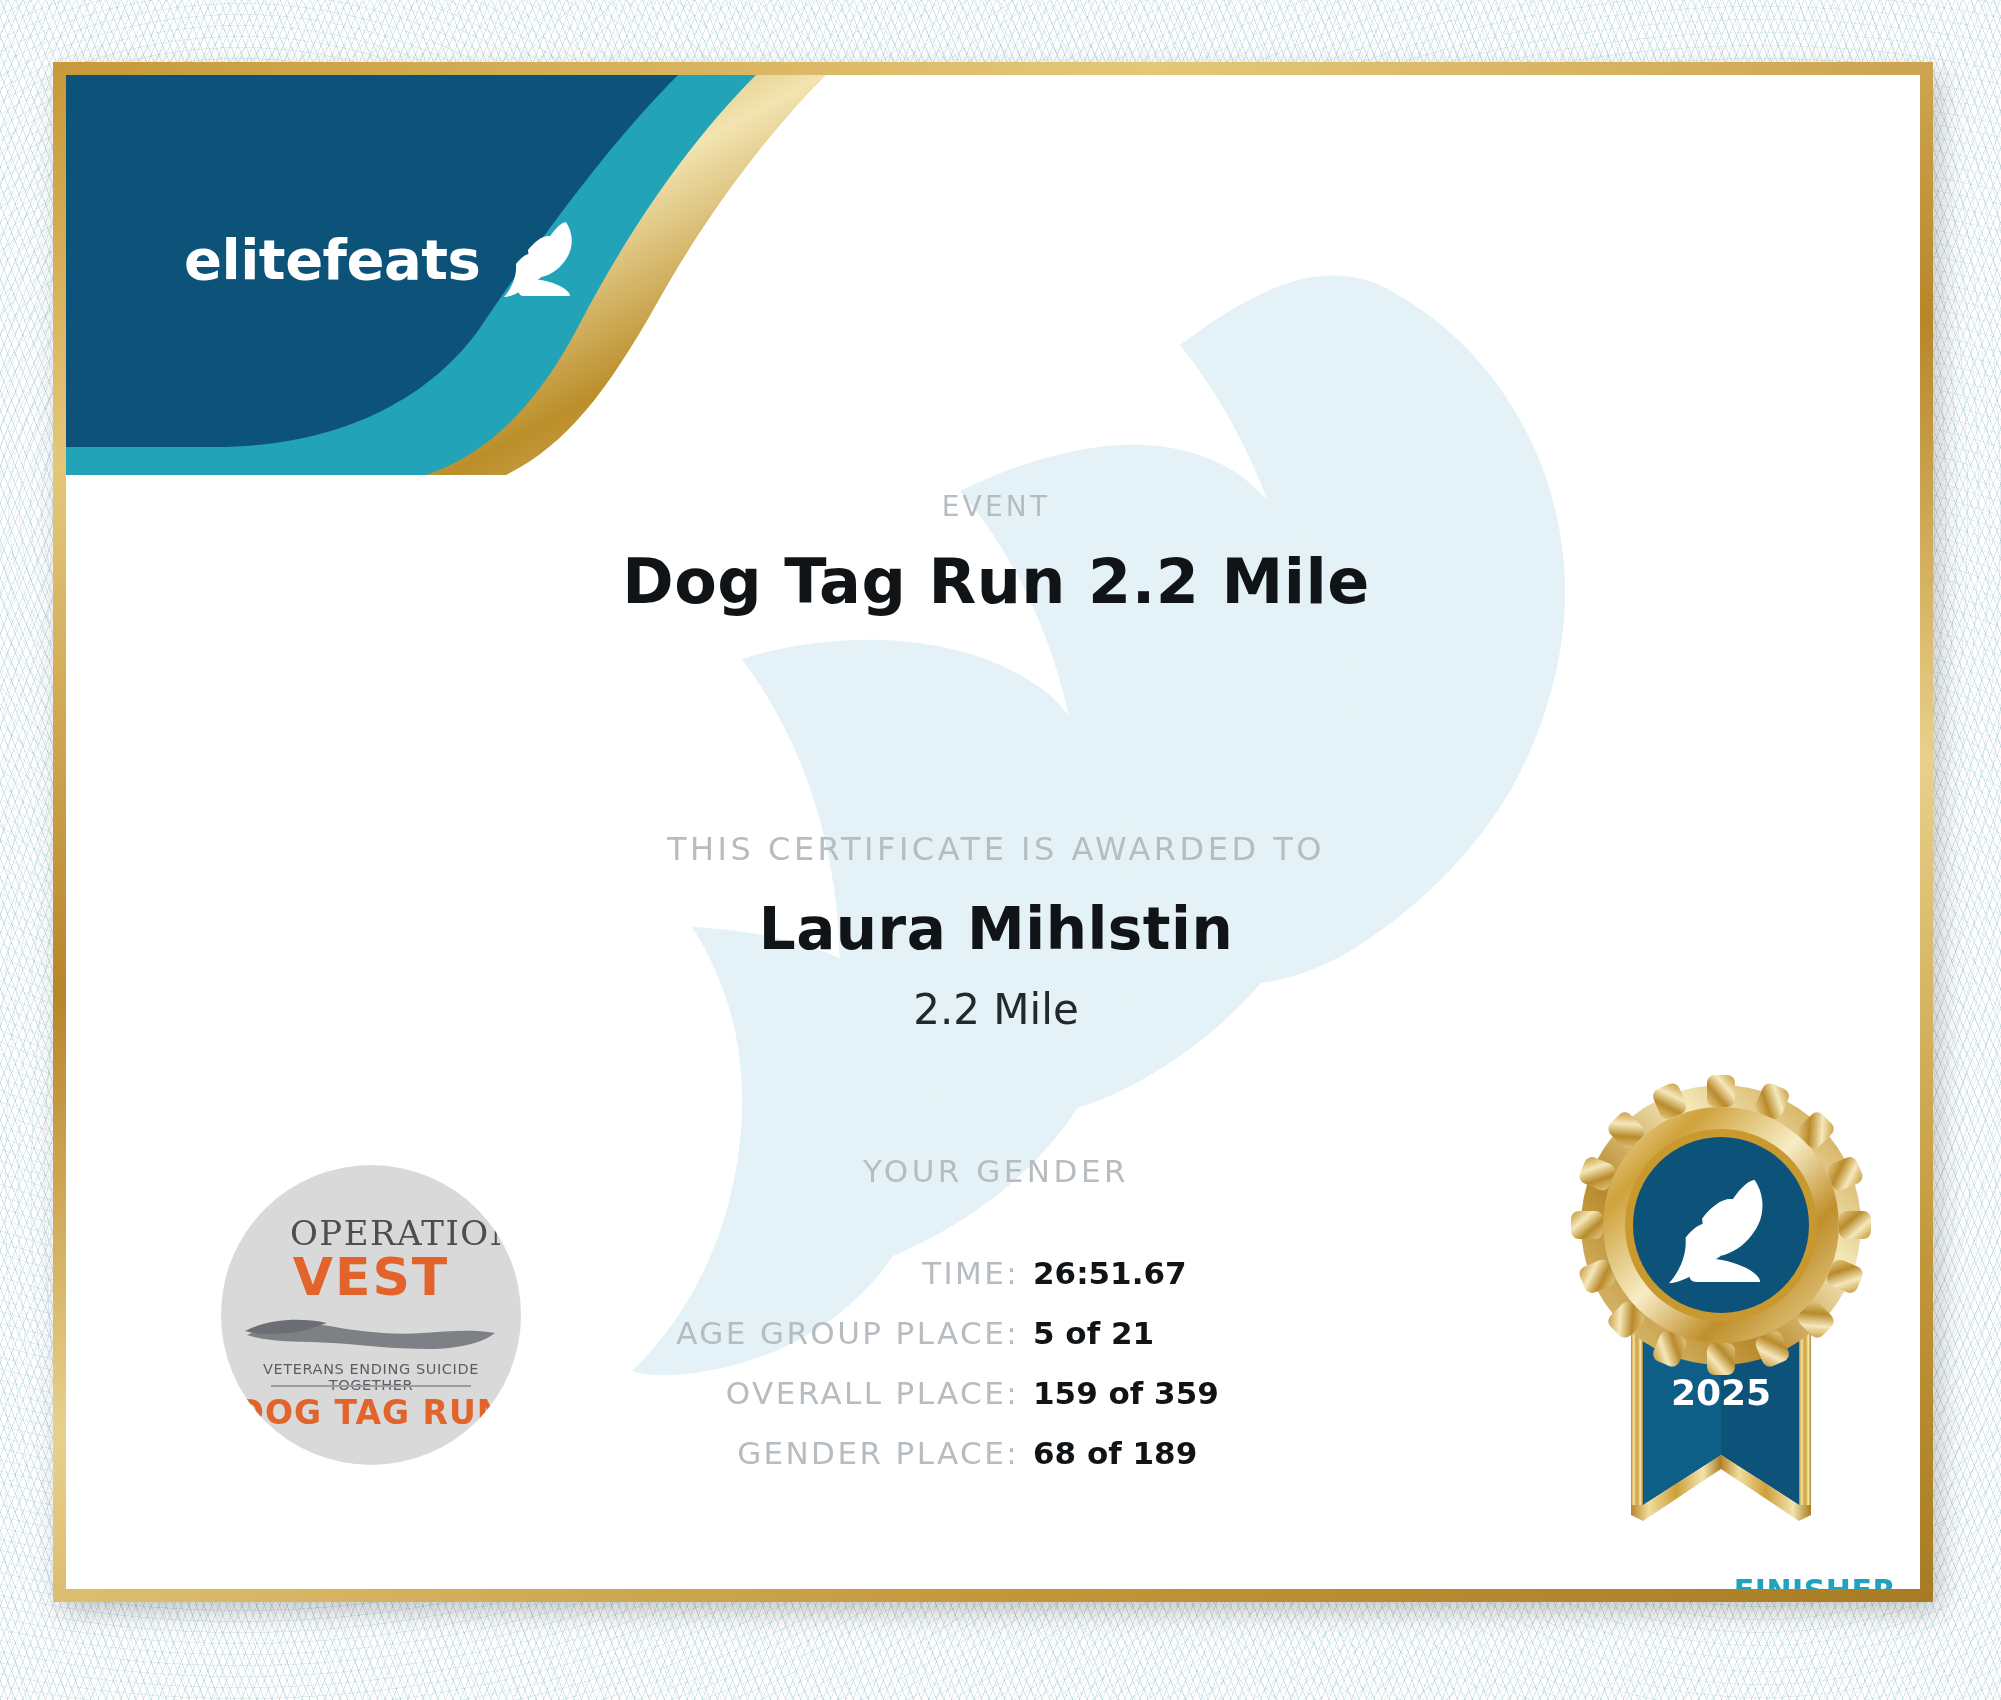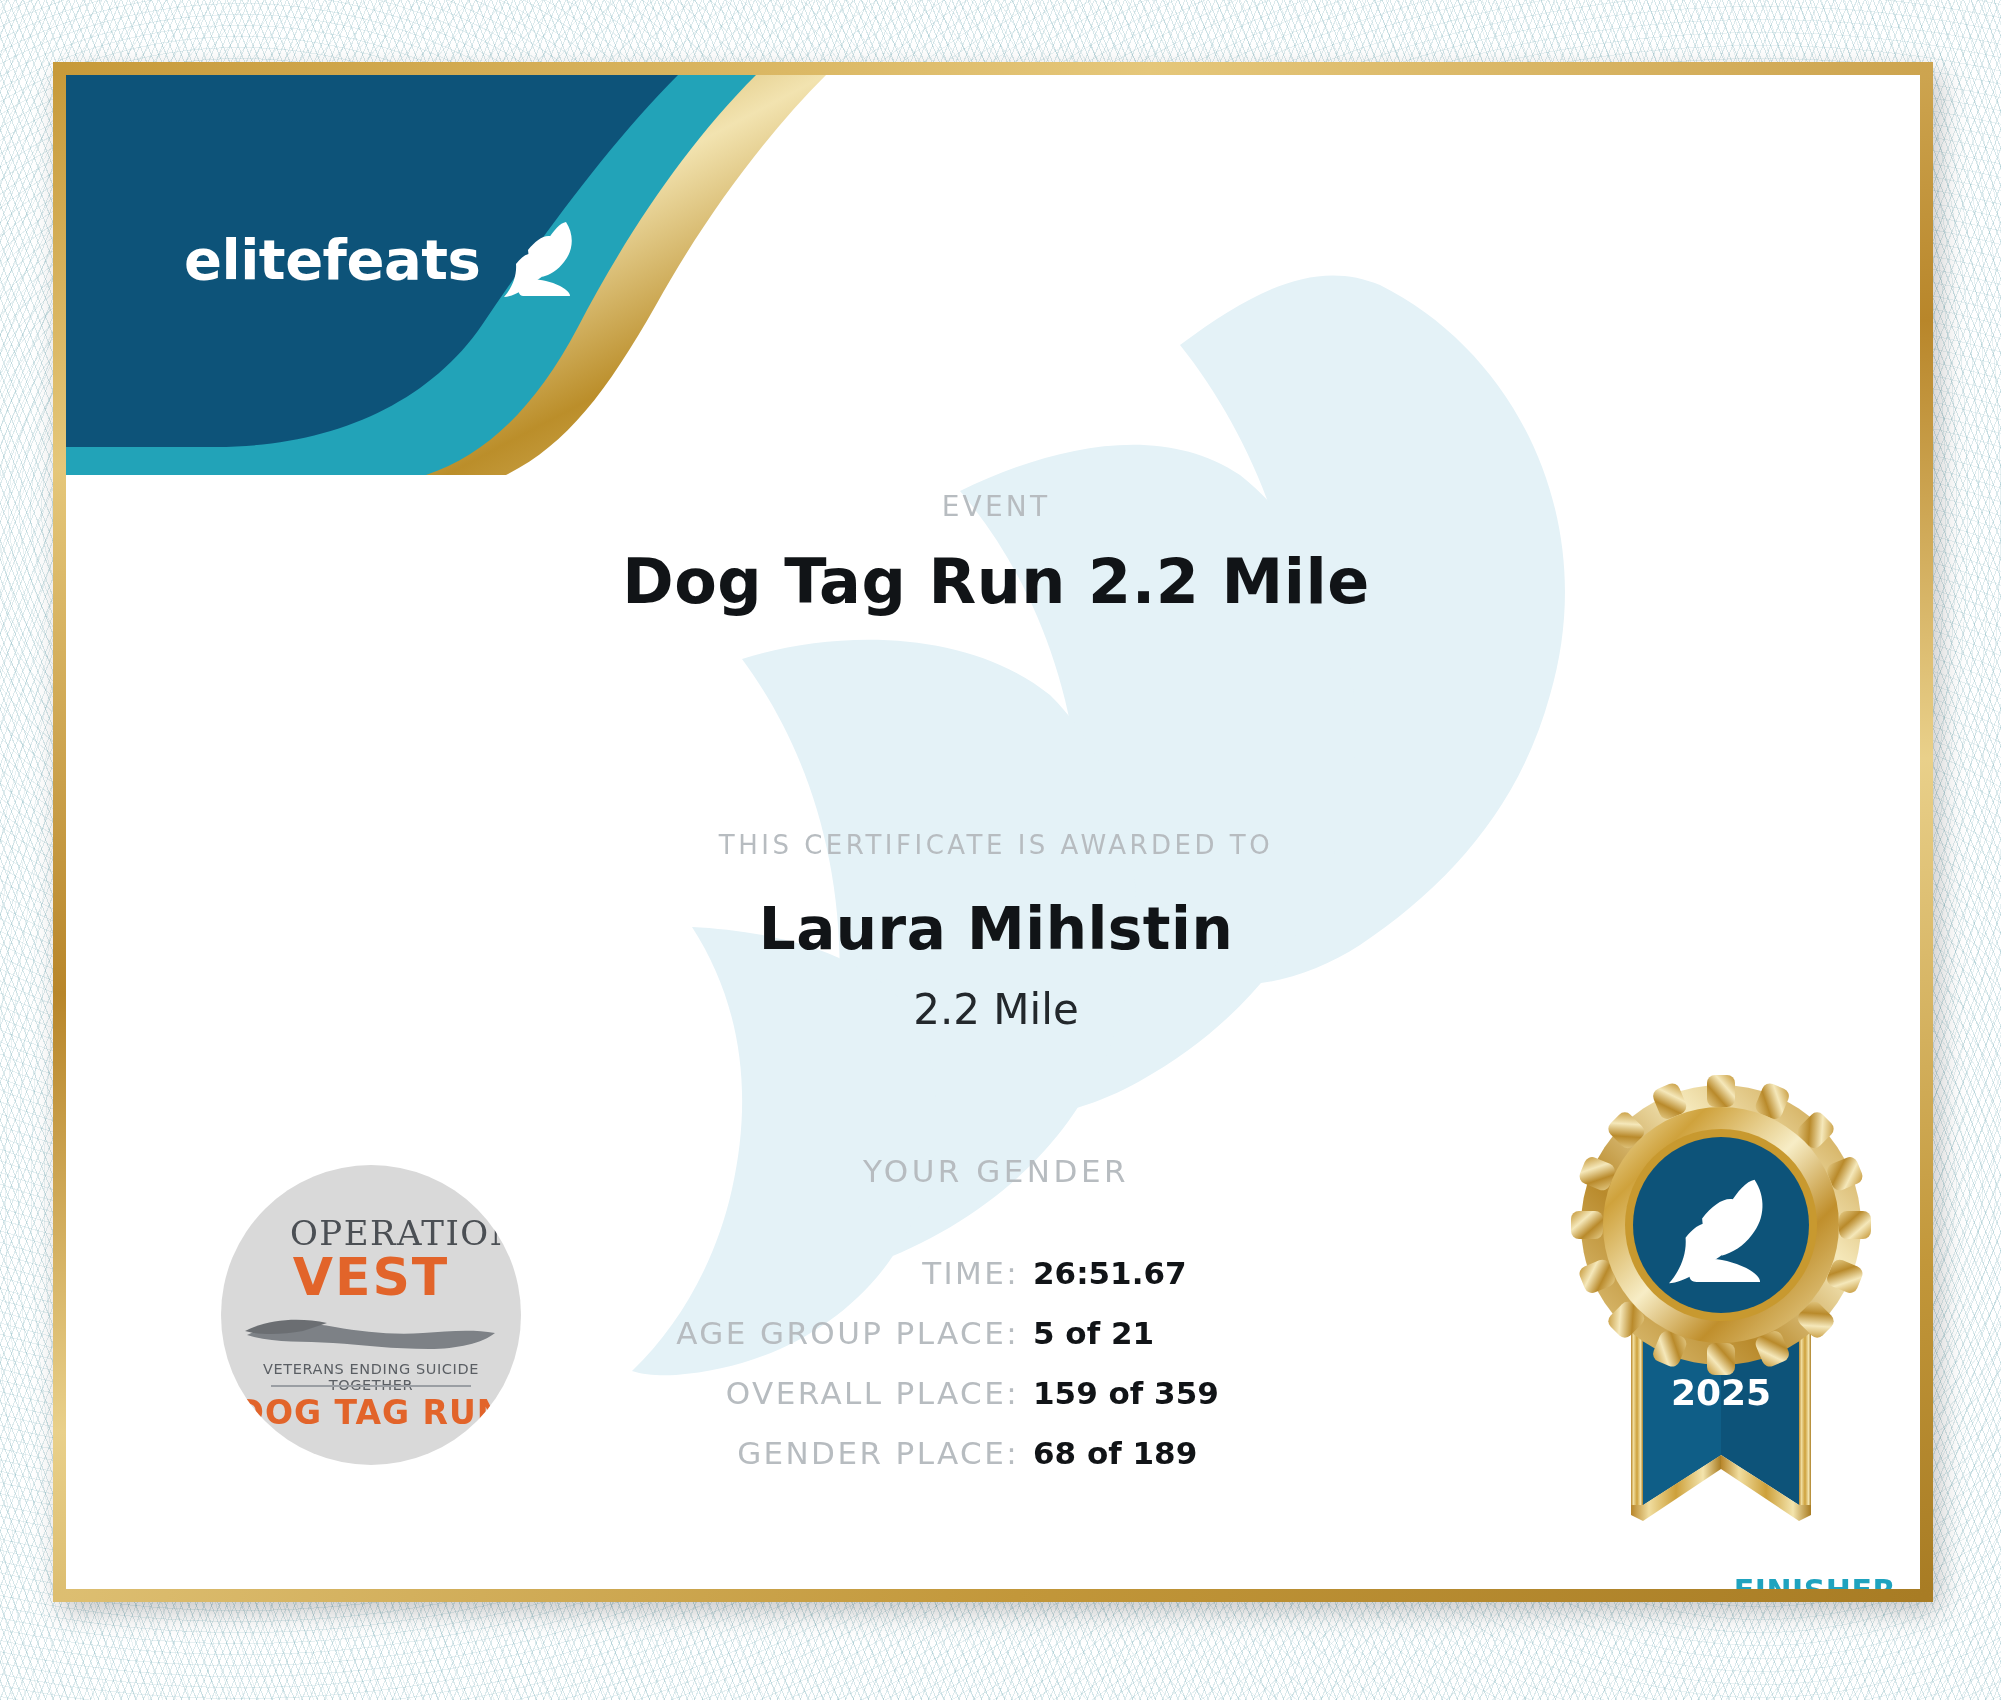--- a/index.html
+++ b/index.html
@@ -121,21 +121,21 @@
   .event-label { position: absolute; left: 430px; top: 415px; width: 1000px; }
   .event-name {
     position: absolute; left: 330px; top: 470px; width: 1200px;
     text-align: center;
     color: #111417;
     font-size: 62px;
     font-weight: 700;
     font-family: "DejaVu Sans", sans-serif;
     letter-spacing: 0.5px;
   }
-  .awarded-label { position: absolute; left: 430px; top: 755px; width: 1000px; font-size: 26px; letter-spacing: 3.5px; text-align: center; }
+  .awarded-label { position: absolute; left: 430px; top: 755px; width: 1000px; font-size: 32px; letter-spacing: 3.5px; text-align: center; }
   .person-name {
     position: absolute; left: 430px; top: 820px; width: 1000px;
     text-align: center;
     color: #111417;
     font-size: 58px;
     font-weight: 700;
     font-family: "DejaVu Sans", sans-serif;
     letter-spacing: 0.5px;
   }
   .distance {

